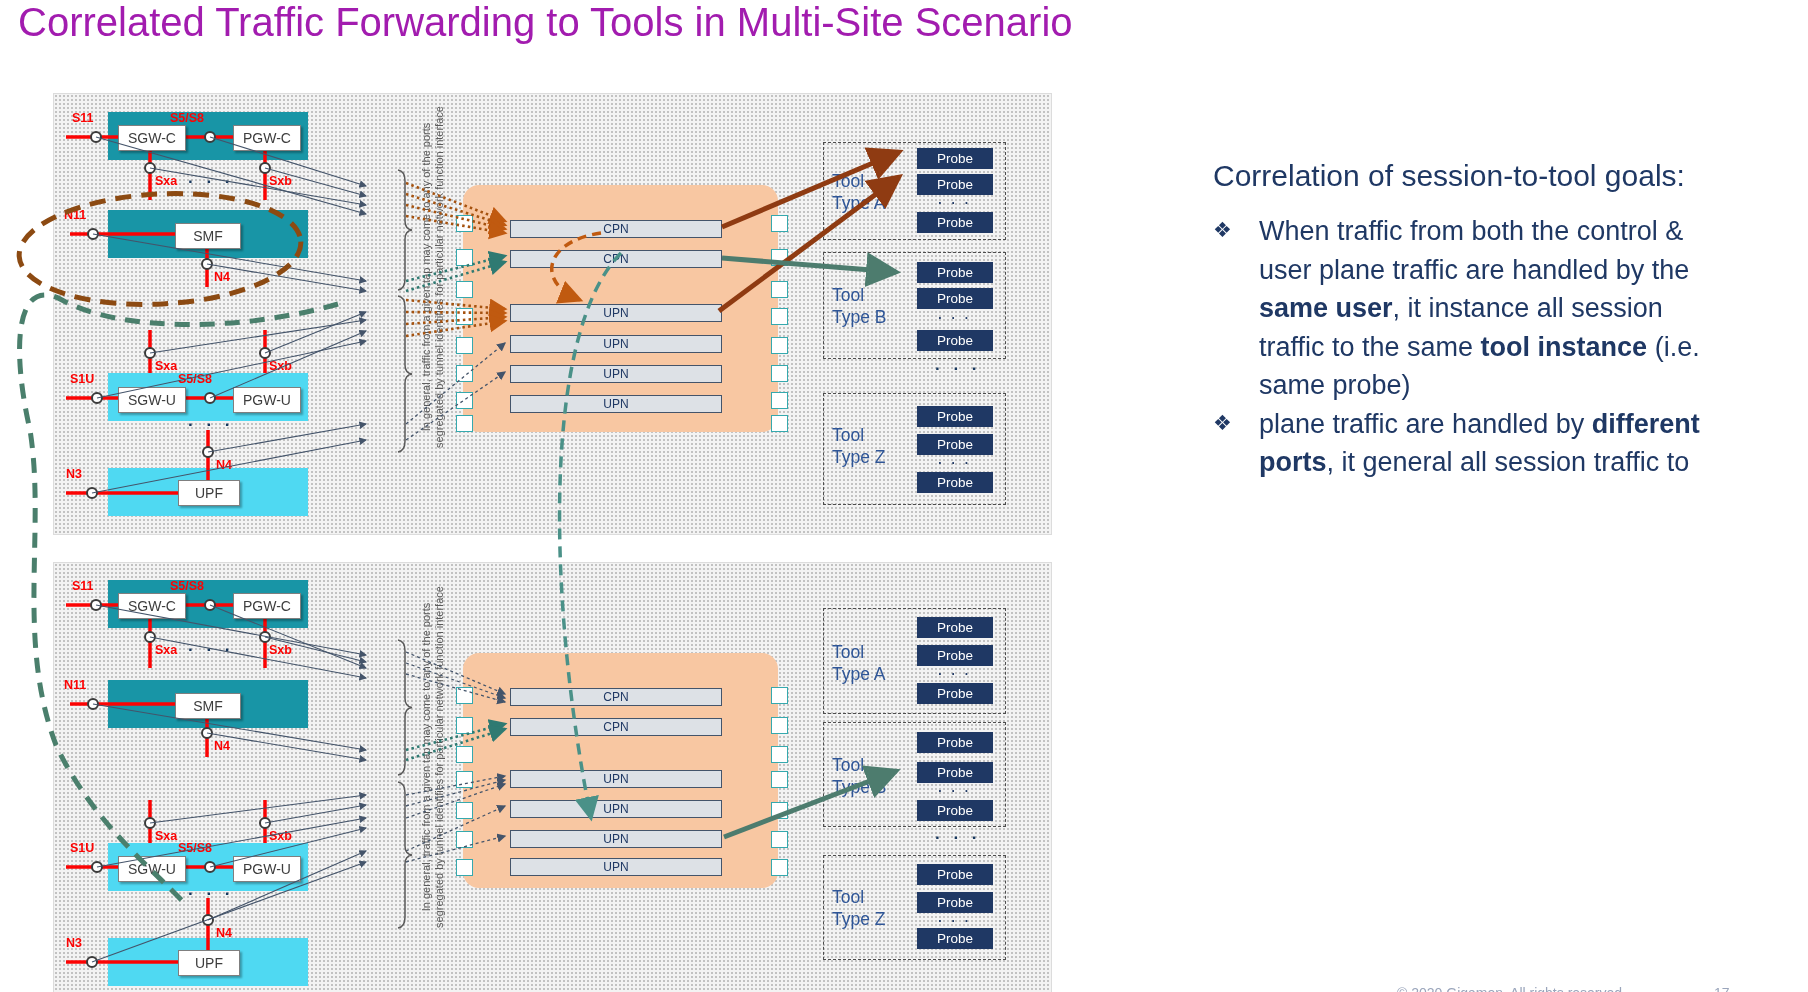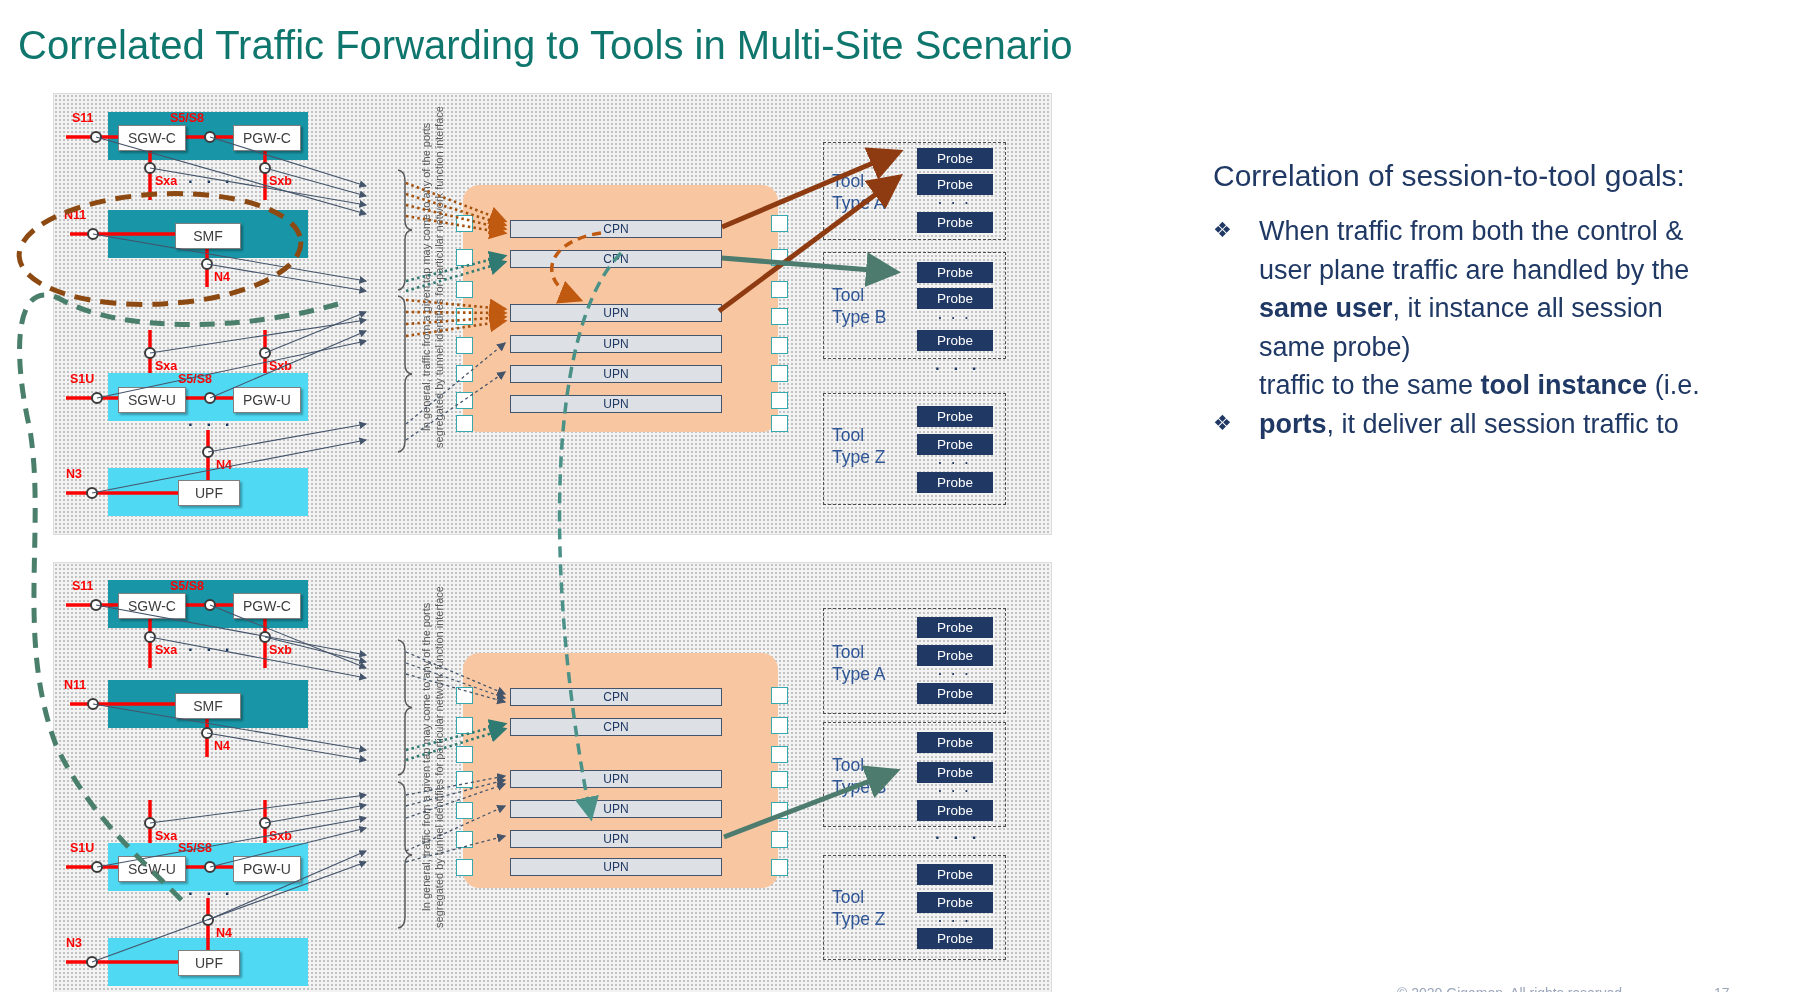--- a/index.html
+++ b/index.html
@@ -1,18 +1,18 @@
 <!DOCTYPE html>
 <html><head>
 <meta charset="utf-8">
 <style>
   html,body{margin:0;padding:0;background:#fff;}
   .canvas{position:relative;width:1808px;height:992px;background:#fff;overflow:hidden;
           font-family:"Liberation Sans",sans-serif;}
-  .title{position:absolute;left:18px;top:0px;font-size:40px;color:#0f766e;white-space:nowrap;margin-top:23px;}
+  .title{position:absolute;left:18px;top:0px;font-size:40px;color:#a21caf;white-space:nowrap;}
   .panel{position:absolute;left:53px;width:997px;background-color:#f3f3f3;
          background-image:radial-gradient(#c2c2c2 0.9px,transparent 1.05px);
          background-size:4px 4px;border:1px solid #dcdcdc;}
   .orange{position:absolute;left:463px;width:315px;background:#f8c7a2;border-radius:16px;}
   .band{position:absolute;left:108px;width:200px;height:48px;}
   .band.dark{background:#1895a6;}
   .band.cyan{background:#4fd9f2;}
   .nfbox{position:absolute;background:#fff;border:1.5px solid #7f7f7f;display:flex;align-items:center;
          justify-content:center;font-size:14px;color:#3d3d3d;box-shadow:1.5px 1.5px 2px rgba(0,0,0,.3);}
   .iflabel{position:absolute;color:#fc0303;font-weight:bold;font-size:12.5px;white-space:nowrap;}
@@ -45,28 +45,29 @@
   <div class="title">Correlated Traffic Forwarding to Tools in Multi-Site Scenario</div>
   <div class="sidebar">
     <div class="sb-h">Correlation of session-to-tool goals:</div>
     <div id="bullets">
         <div class="bullet">
           <div class="bmark">❖</div>
           <div class="blines">
             <div><span>When traffic from both the control &amp;</span></div>
             <div><span>user plane traffic are handled by the</span></div>
             <div><b>same user</b><span>, it instance all session</span></div>
+            <div><span>traffic to the same </span><b>tool instance</b><span> (i.e.</span></div>
             <div><span>same probe)</span></div>
-            <div><span>traffic to the same </span><b>tool instance</b><span> (i.e.</span></div>
           </div>
         </div>
         <div class="bullet">
           <div class="bmark">❖</div>
           <div class="blines">
-            <div><b>ports</b><span>, it deliver all session traffic to</span></div>
+            <div><span>plane traffic are handled by </span><b>different</b></div>
+            <div><b>ports</b><span>, it general all session traffic to</span></div>
           </div>
         </div>
       </div>
   </div>
   <div class="footer">
     <span>© 2020 Gigamon. All rights reserved.</span>
     <span class="pg">17</span>
   </div>
 <div class="panel" style="top: 93px; height: 440px;"></div>
     <div class="band dark" style="top: 112px;"></div>

